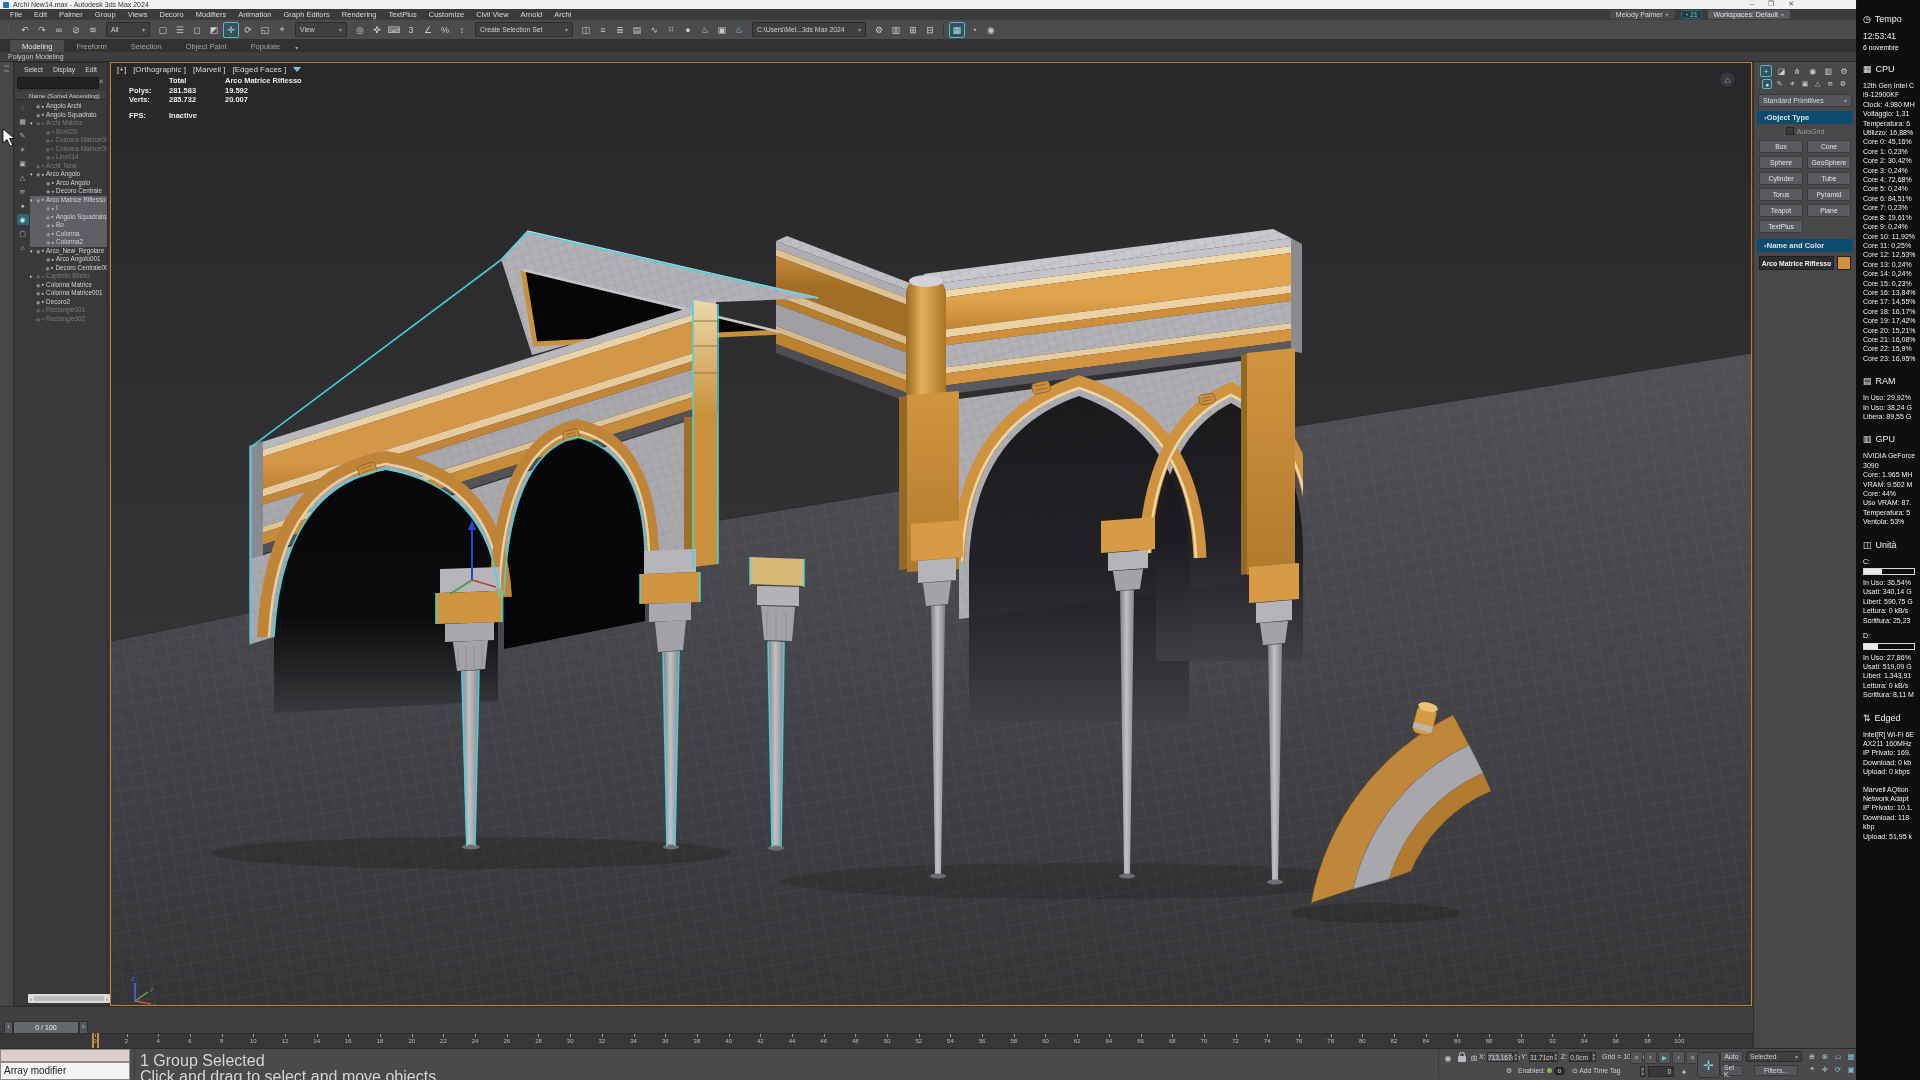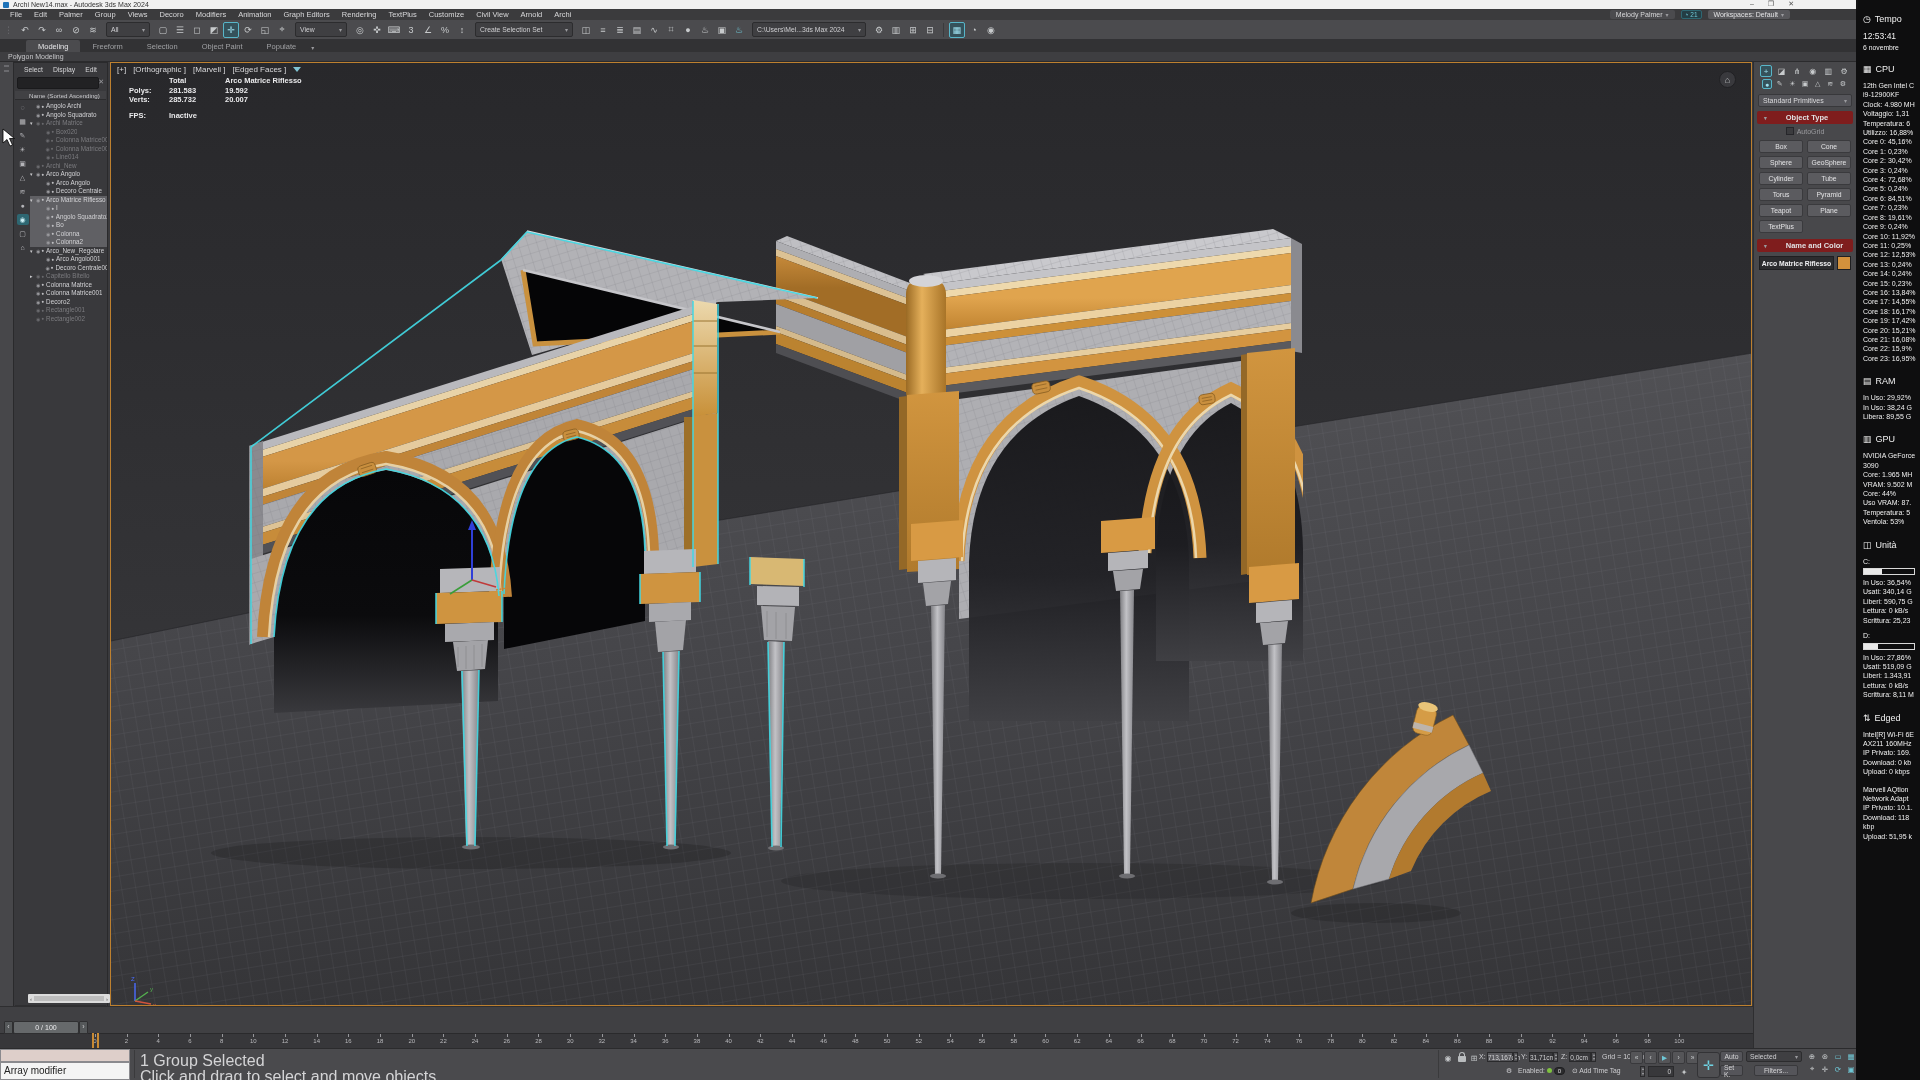--- a/index.html
+++ b/index.html
@@ -24,21 +24,21 @@
   .toolbar{left:0;top:20px;width:1856px;height:20px;background:#4b4b4e;border-bottom:1px solid #323235;display:flex;align-items:center;gap:2px;padding-left:4px;box-sizing:border-box;}
   .grip{color:#6e6e72;font-size:9px;margin-right:2px;}
   .tbg{display:flex;gap:1px;align-items:center;}
   .tbi{width:16px;height:16px;display:flex;align-items:center;justify-content:center;font-size:9px;color:#c7cacc;border-radius:2px;}
   .tbi.act{background:#35525b;border:1px solid #58b6c9;box-sizing:border-box;color:#9fe0ef;}
   .tbi.teal{color:#6fc7d6;}
   .combo{height:13px;background:#3f3f42;border:1px solid #2c2c2e;border-radius:2px;font-size:6.8px;color:#cfcfd2;display:flex;align-items:center;padding:0 4px;margin:0 3px;white-space:nowrap;}
   .combo .dd{margin-left:auto;padding-left:4px;}
   .vsep{width:1px;height:14px;background:#3a3a3c;margin:0 3px;}
   
-  .ribbon{left:0;top:40px;width:1856px;height:12px;background:#323234;display:flex;align-items:center;padding-left:26px;box-sizing:border-box;}
+  .ribbon{left:0;top:40px;width:1856px;height:12px;background:#323234;display:flex;align-items:center;padding-left:10px;box-sizing:border-box;}
   .rtab{font-size:7.5px;color:#9fa0a3;padding:2px 12px 1px;}
   .rtab.act{background:#4b4b4e;color:#e4e4e6;border-radius:2px 2px 0 0;}
   .polystrip{left:0;top:52px;width:1856px;height:10px;background:#3e3e41;border-bottom:1px solid #2b2b2d;font-size:7px;color:#c6c6c9;display:flex;align-items:center;padding-left:8px;box-sizing:border-box;}
   
   .dockl{left:0;top:62px;width:13px;height:986px;background:#47474a;}
   .dockl i{display:block;width:5px;height:2px;background:#6a6a6e;margin:3px auto 0;}
   
   .explorer{left:13px;top:62px;width:95px;height:956px;background:#39393c;border:1px solid #2a2a2c;box-sizing:border-box;font-size:6.8px;}
   .xmenus{display:flex;gap:10px;padding:3px 0 2px 10px;color:#d6d6d8;}
   .xsearch{position:absolute;left:3px;top:14px;width:80px;height:10px;background:#222224;border:1px solid #1a1a1c;border-radius:2px;}
@@ -71,21 +71,21 @@
   .vpstats .c1{display:inline-block;width:56px;}
   .fpsrow{margin-top:6px;}
   .homebtn{position:absolute;left:1608px;top:8px;width:15px;height:15px;border-radius:50%;background:#39393d;border:1px solid #202023;color:#c6c9cb;font-size:9px;display:flex;align-items:center;justify-content:center;}
   
   .cmdpanel{left:1753px;top:62px;width:103px;height:986px;background:#48484b;border-left:1px solid #2e2e30;box-sizing:border-box;}
   .ptabs{display:flex;justify-content:space-between;padding:3px 6px 1px;}
   .ptabs .tbi,.psubs .tbi{width:12px;height:12px;font-size:8px;}
   .psubs{display:flex;justify-content:space-between;padding:1px 8px 3px;}
   .psubs .tbi{width:10px;height:10px;font-size:7px;}
   .pcombo{margin:2px 4px;height:11px;background:#55555a;border:1px solid #38383b;border-radius:2px;font-size:7px;color:#dcdcde;display:flex;align-items:center;padding:0 4px;}
-  .rollout{margin:4px 3px 0;background:#7f1d1d;border-radius:2px;font-size:7.5px;font-weight:bold;color:#e0e0e2;padding:2px 4px;display:flex;align-items:center;gap:19px;}
+  .rollout{margin:4px 3px 0;background:#0c4a6e;border-radius:2px;font-size:7.5px;font-weight:bold;color:#e0e0e2;padding:2px 4px;display:flex;align-items:center;gap:0;}
   .rollout .dd{font-size:5.5px;}
   .autogrid{display:flex;align-items:center;gap:3px;justify-content:center;margin:3px 0;color:#9a9a9e;font-size:7px;}
   .cb{width:6px;height:6px;border:1px solid #26262a;background:#3b3b3e;display:inline-block;}
   .pbtns{display:grid;grid-template-columns:1fr 1fr;gap:3px 4px;padding:2px 5px;}
   .pbtn{height:11px;background:#5b5b5f;border:1px solid #3a3a3d;border-radius:2px;color:#e3e3e5;font-size:6.8px;display:flex;align-items:center;justify-content:center;white-space:nowrap;overflow:hidden;}
   .namerow{display:flex;gap:3px;padding:4px 5px;align-items:center;}
   .namefield{flex:1;height:12px;background:#2c2c2e;border:1px solid #1f1f21;color:#f0f0f2;font-size:6.8px;font-weight:bold;display:flex;align-items:center;justify-content:center;white-space:nowrap;overflow:hidden;}
   .swatch{width:12px;height:12px;border:1px solid #1f1f21;}
   
   .tslider{left:0;top:1006px;width:1753px;height:27px;background:#404043;border-top:1px solid #2e2e30;box-sizing:border-box;z-index:1;}

